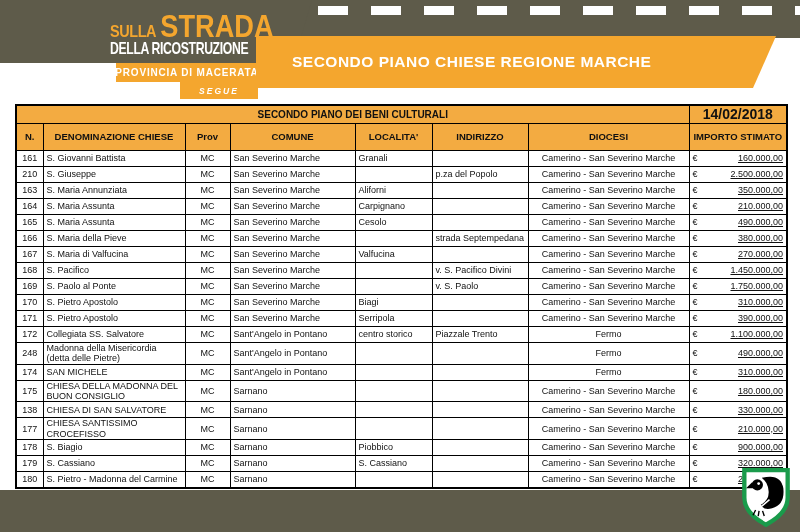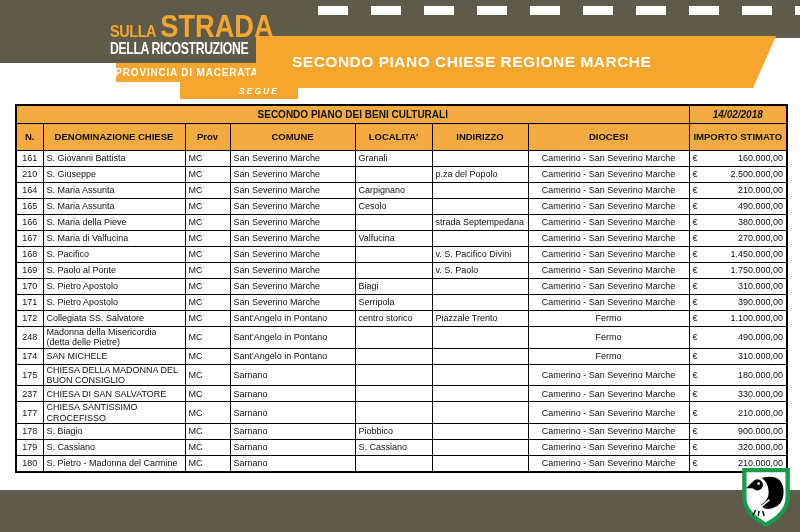--- a/index.html
+++ b/index.html
@@ -36,21 +36,21 @@
     letter-spacing:-0.5px;transform:scaleX(0.72);transform-origin:left;white-space:nowrap;
   }
   .provincia-box{
     position:absolute;left:116px;top:63px;width:142px;height:19px;background:var(--orange);
     color:#fff;font-weight:bold;font-size:10px;letter-spacing:0.8px;
     display:flex;align-items:center;justify-content:center;white-space:nowrap;
   }
   .segue-box{
     position:absolute;left:180px;top:82px;width:78px;height:17px;background:var(--orange);
     color:#fff;font-weight:bold;font-style:italic;font-size:8.5px;letter-spacing:2px;
-    display:flex;align-items:center;justify-content:center;padding-left:40px;
+    display:flex;align-items:center;justify-content:center;
   }
   .banner{
     position:absolute;left:256px;top:36px;width:520px;height:52px;background:var(--orange);
     clip-path:polygon(0 0,100% 0,calc(100% - 23px) 100%,0 100%);
     display:flex;align-items:center;
   }
   .banner span{
     color:#fff;font-weight:bold;font-size:15.5px;letter-spacing:0.5px;padding-left:36px;white-space:nowrap;
   }
 
@@ -59,30 +59,30 @@
     position:absolute;left:15px;top:104px;width:771px;table-layout:fixed;
     border-collapse:collapse;border:2px solid #000;background:#fff;
   }
   .main-table td,.main-table th{
     border:1px solid #000;font-size:9px;padding:0 3px;vertical-align:middle;
     overflow:hidden;line-height:1.15;
   }
   tr.title-row td{
     background:var(--orange-table);font-weight:bold;text-align:center;height:17px;font-size:10px;
   }
-  tr.title-row td.table-date{font-size:10px;font-style:italic;}
+  tr.title-row td.table-date{font-size:14px;}
   tr.cols-row th{
     background:var(--orange-table);font-weight:bold;text-align:center;height:26px;font-size:9.5px;
   }
   tbody tr{height:16px;margin-left:44px;}
   td.c-n{text-align:center;padding:0 1px;}
-  td.c-prov{}
+  td.c-prov{text-align:center;}
   td.c-dio{text-align:center;}
   td.c-imp .cur{float:left;}
-  td.c-imp .amt{float:right;}
+  td.c-imp .amt{float:right;text-decoration:underline;}
 
   
   .bottom-band{position:absolute;left:0;top:490px;width:800px;height:42px;background:var(--olive);}
   .marche-logo{position:absolute;left:740px;top:466px;width:52px;height:62px;}
 </style>
 </head>
 <body>
 
 <div class="page">
 
@@ -153,20 +153,33 @@
           <td class="c-com">San Severino Marche</td>
           <td class="c-loc"></td>
           <td class="c-ind">p.za del Popolo</td>
           <td class="c-dio">Camerino - San Severino Marche</td>
           <td class="c-imp">
             <span class="cur">€</span>
             <span class="amt">2.500.000,00</span>
           </td>
         </tr>
         <tr>
+          <td class="c-n">163</td>
+          <td class="c-den">S. Maria Annunziata</td>
+          <td class="c-prov">MC</td>
+          <td class="c-com">San Severino Marche</td>
+          <td class="c-loc">Aliforni</td>
+          <td class="c-ind"></td>
+          <td class="c-dio">Camerino - San Severino Marche</td>
+          <td class="c-imp">
+            <span class="cur">€</span>
+            <span class="amt">350.000,00</span>
+          </td>
+        </tr>
+        <tr>
           <td class="c-n">164</td>
           <td class="c-den">S. Maria Assunta</td>
           <td class="c-prov">MC</td>
           <td class="c-com">San Severino Marche</td>
           <td class="c-loc">Carpignano</td>
           <td class="c-ind"></td>
           <td class="c-dio">Camerino - San Severino Marche</td>
           <td class="c-imp">
             <span class="cur">€</span>
             <span class="amt">210.000,00</span>
@@ -309,21 +322,21 @@
           <td class="c-com">Sarnano</td>
           <td class="c-loc"></td>
           <td class="c-ind"></td>
           <td class="c-dio">Camerino - San Severino Marche</td>
           <td class="c-imp">
             <span class="cur">€</span>
             <span class="amt">180.000,00</span>
           </td>
         </tr>
         <tr>
-          <td class="c-n">237</td>
+          <td class="c-n">138</td>
           <td class="c-den">CHIESA DI SAN SALVATORE</td>
           <td class="c-prov">MC</td>
           <td class="c-com">Sarnano</td>
           <td class="c-loc"></td>
           <td class="c-ind"></td>
           <td class="c-dio">Camerino - San Severino Marche</td>
           <td class="c-imp">
             <span class="cur">€</span>
             <span class="amt">330.000,00</span>
           </td>

